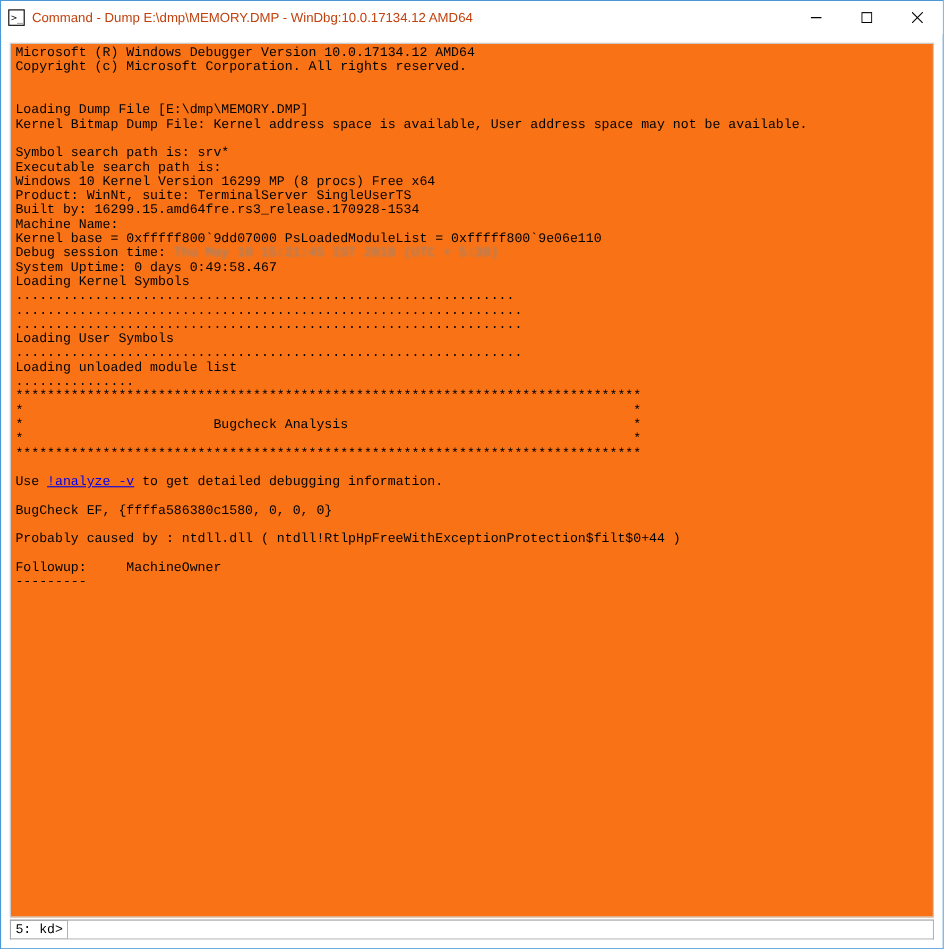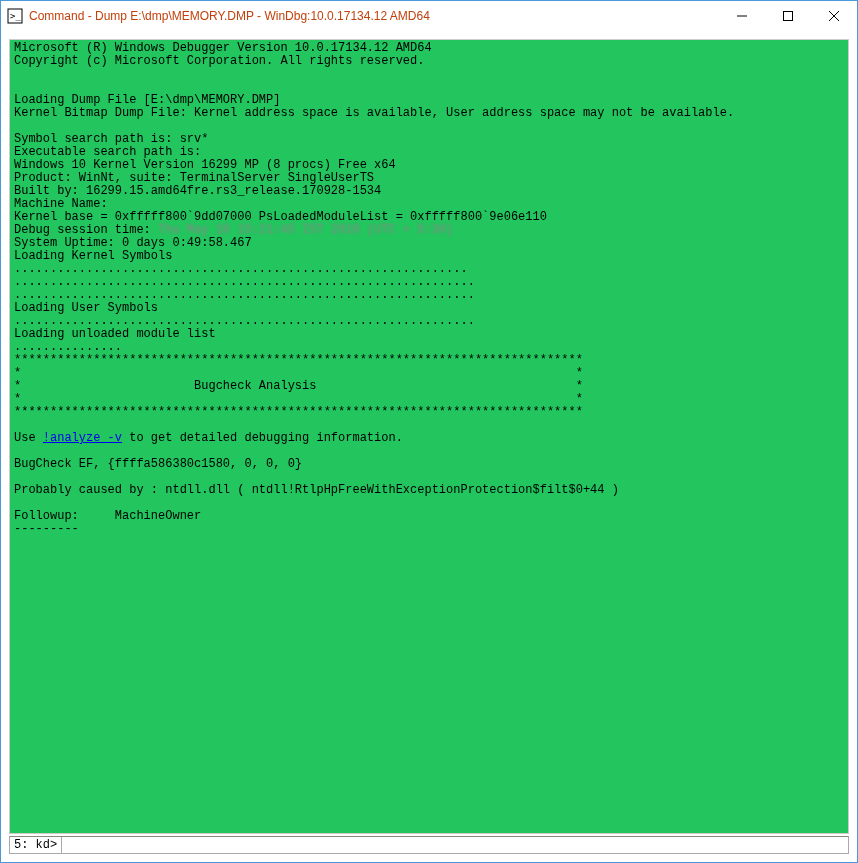--- a/index.html
+++ b/index.html
@@ -60,21 +60,21 @@
     .content-area {
       flex: 1;
       padding: 8px;
       display: flex;
       flex-direction: column;
       overflow: hidden;
     }
     .output-panel {
       flex: 1;
       border: 1px solid #ccc;
-      background: #22c55e;
+      background: #f97316;
       padding: 2px 4px;
       font-family: "Courier New", monospace;
       font-size: 12px;
       line-height: 13px;
       white-space: pre;
       overflow: hidden;
       color: #000;
     }
     .link {
       color: #0000ee;

